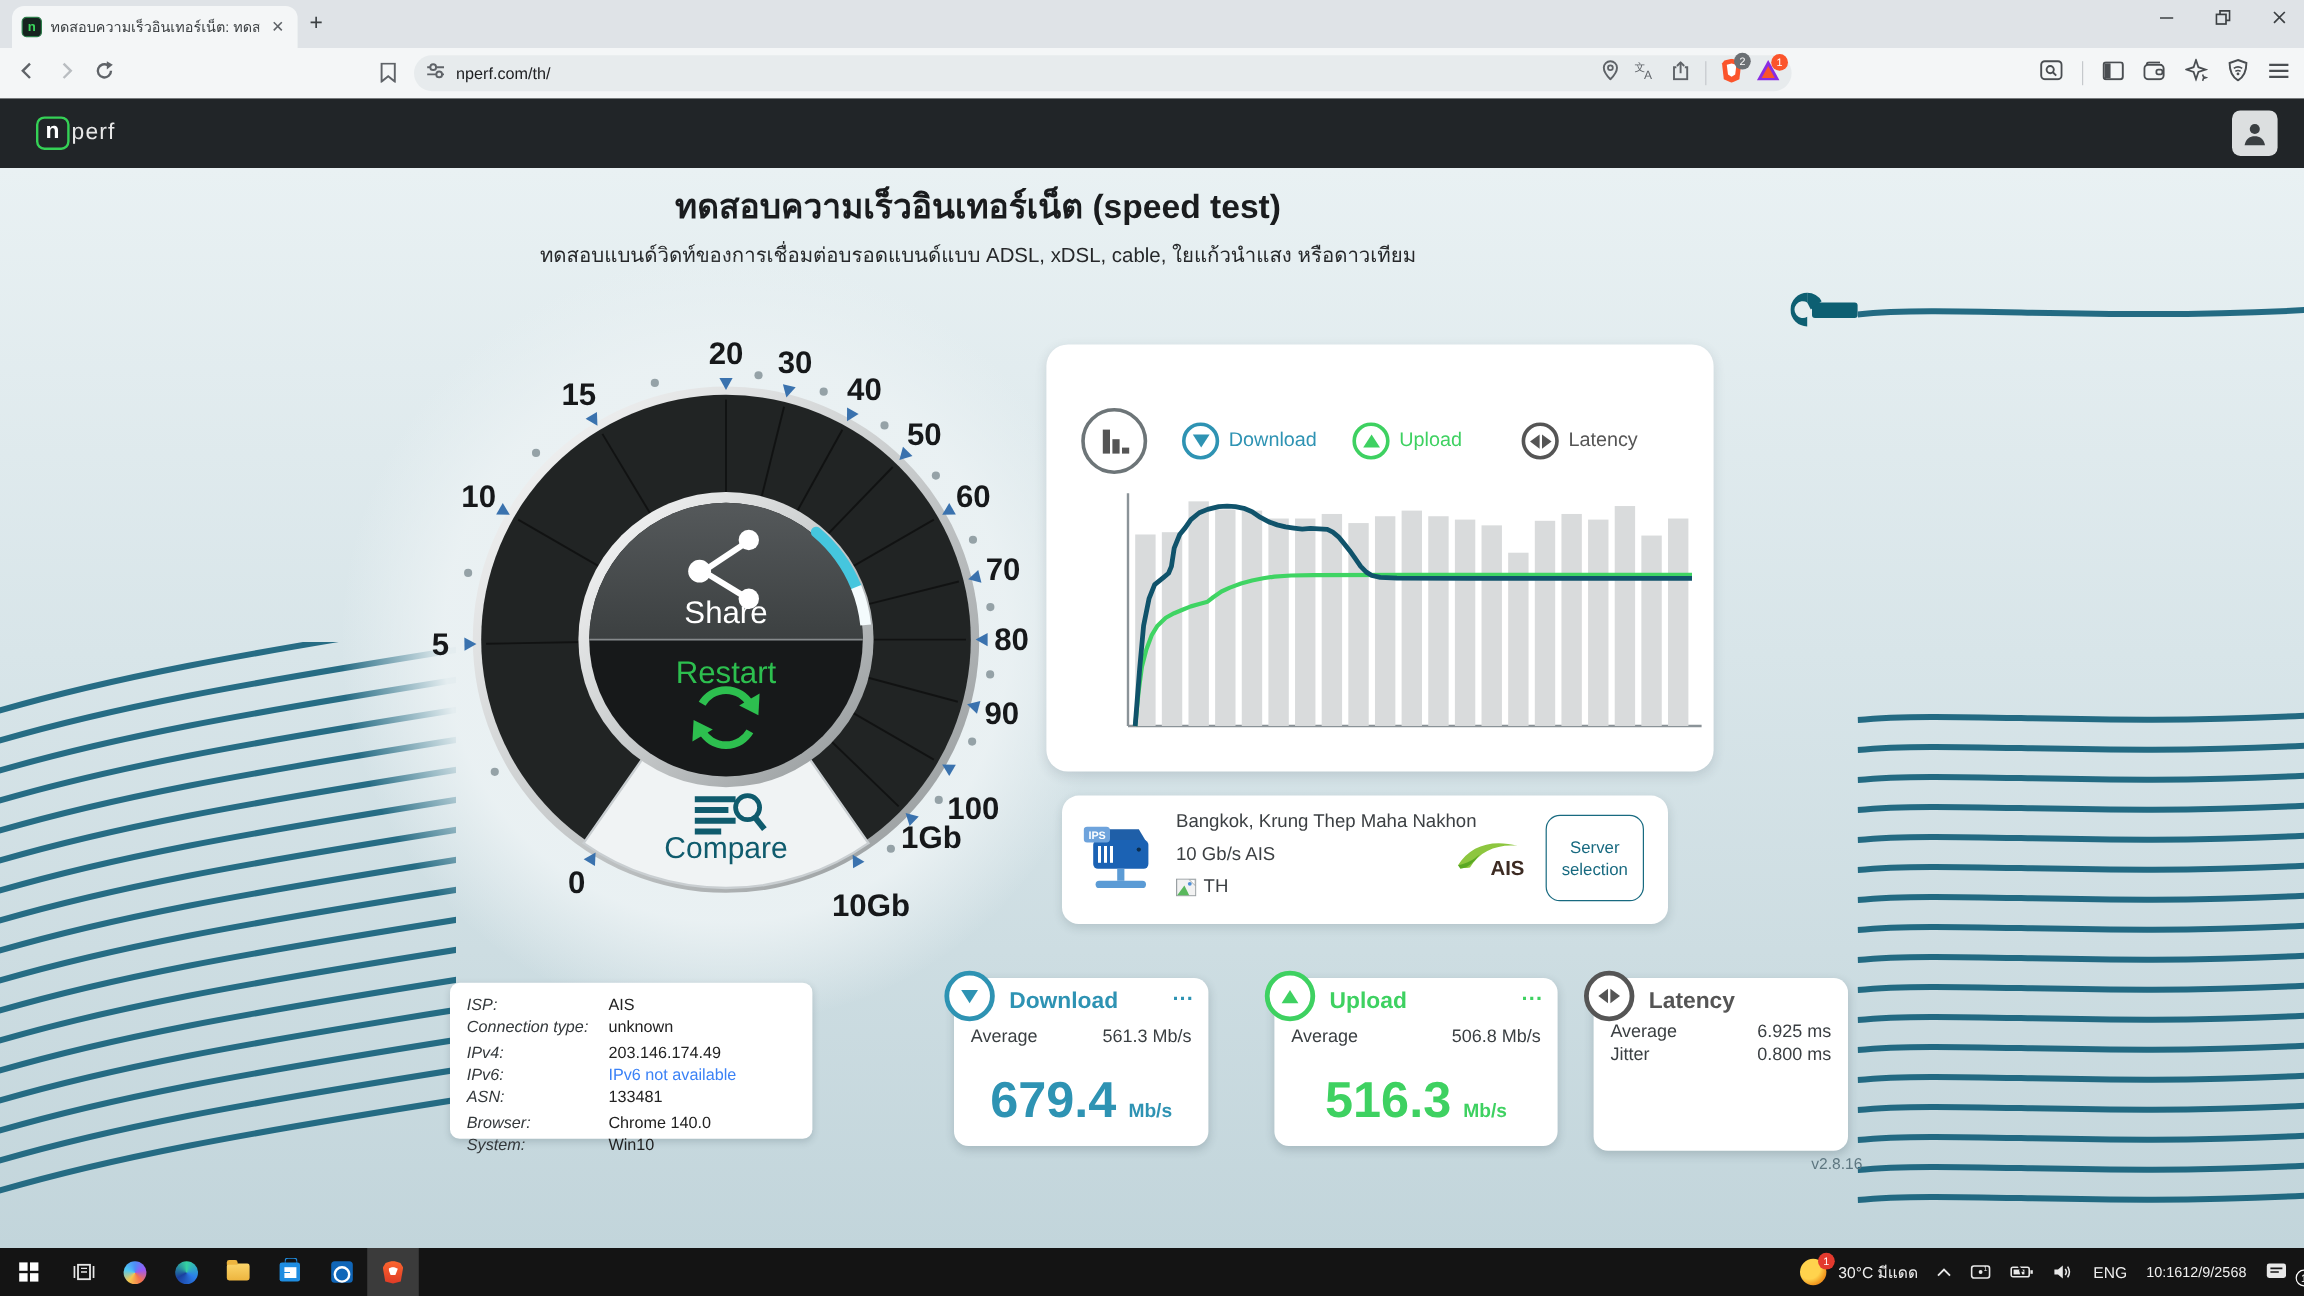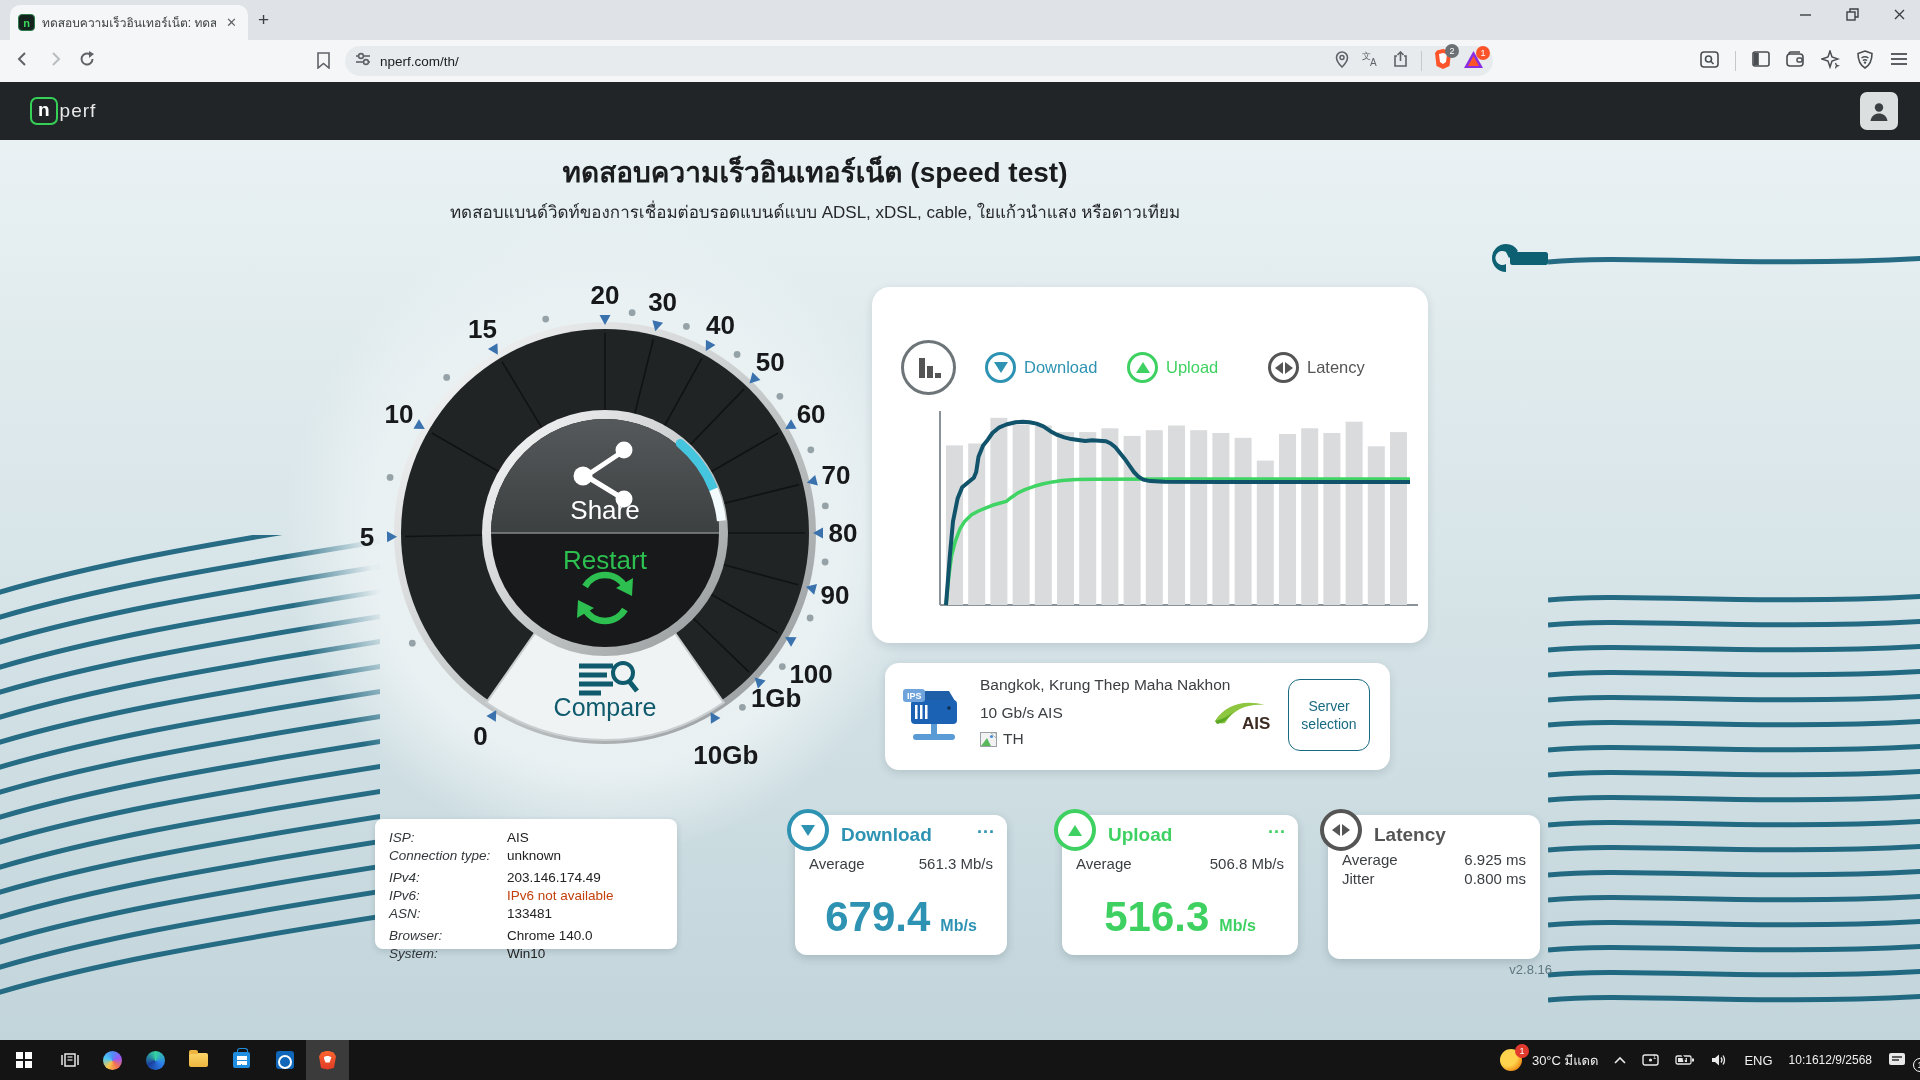--- a/index.html
+++ b/index.html
@@ -85,21 +85,21 @@
   .srv-line { position:absolute; left:95px; font-size:15.5px; color:#3c4043; }
   .srv-btn { position:absolute; left:403px; top:16px; width:82px; height:72px; border:1.5px solid #186a80;
     border-radius:12px; background:#fff; color:#186a80; font-size:14px; line-height:18px;
     display:flex; align-items:center; justify-content:center; text-align:center; cursor:pointer; }
 
   .ispbox { position:absolute; left:375px; top:679px; width:302px; height:130px; background:#fff;
     border-radius:8px; box-shadow:0 2px 6px rgba(40,60,70,.18); padding:10px 14px; }
   .isp-row { display:flex; font-size:13.5px; line-height:18px; }
   .isp-row .k { width:118px; font-style:italic; color:#33383b; }
   .isp-row .v { color:#222; }
-  .isp-row .v.red { color:#c2410c; }
+  .isp-row .v.red { color:#3b82f6; }
   .gap-top { margin-top:4px; }
 
   .rescard { position:absolute; top:675px; height:140px; background:#fff; border-radius:12px;
     box-shadow:0 3px 8px rgba(40,60,70,.2); }
   .res-ico { position:absolute; left:-8px; top:-6px; width:42px; height:42px; border-radius:50%;
     border:4px solid; background:#fff; display:flex; align-items:center; justify-content:center; }
   .res-label { position:absolute; left:46px; top:9px; font-size:19px; font-weight:bold; }
   .res-more { position:absolute; right:12px; top:2px; font-size:18px; font-weight:bold; letter-spacing:1px; cursor:pointer;}
   .res-row { position:absolute; left:14px; right:14px; display:flex; justify-content:space-between;
     font-size:15px; color:#3a3f42; }

